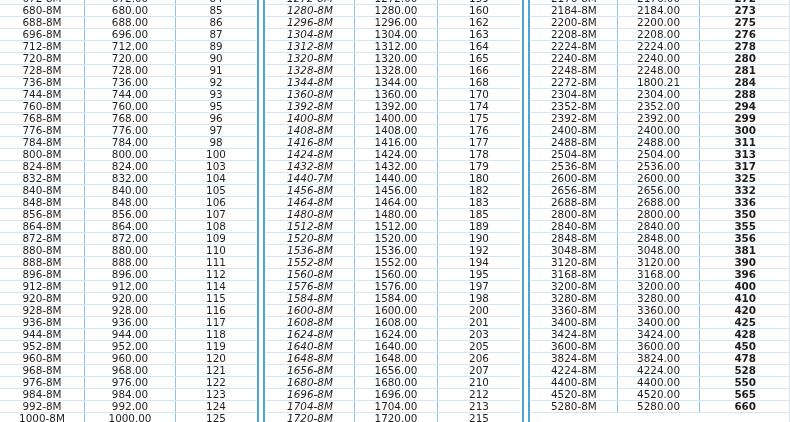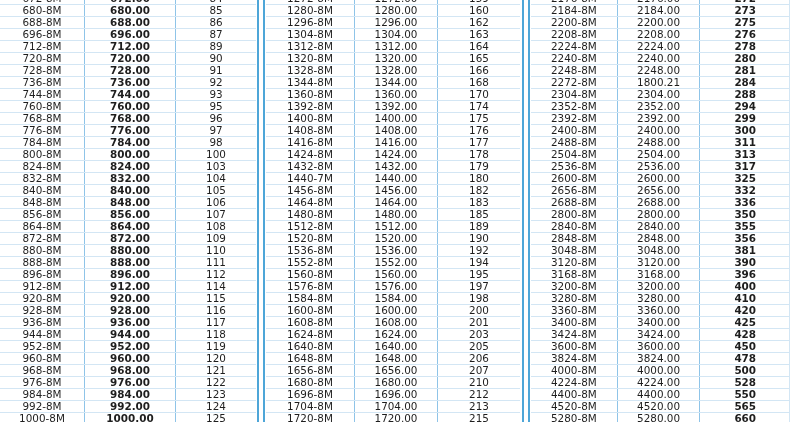--- a/index.html
+++ b/index.html
@@ -9,23 +9,23 @@
   .panel { position: absolute; top: 0; }
   .panel table { border-collapse: collapse; table-layout: fixed; }
   .panel td {
     height: 11px; line-height: 11px; padding: 0; font-size: 10.4px; color: #1e1e1e;
     border-bottom: 1px solid #d3e6f4; white-space: nowrap; overflow: hidden;
   }
   .panel td.c1 { text-align: center; }
   .panel td.c2 { text-align: center; border-left: 1px solid #8fc4e8; }
   .panel td.c3 { text-align: center; border-left: 1px solid #8fc4e8; }
   #p1 { left: 0; }
-  #p1 td.c1 { width: 84px; } #p1 td.c2 { width: 90px; font-weight: bold; } #p1 td.c3 { width: 80px; }
+  #p1 td.c1 { width: 84px; } #p1 td.c2 { width: 90px; } #p1 td.c3 { width: 80px; }
   #p2 { left: 266px; }
-  #p2 td.c1 { width: 88px; } #p2 td.c2 { width: 82px; margin-left: 16px; } #p2 td.c3 { width: 82px; }
+  #p2 td.c1 { width: 88px; font-style: italic; } #p2 td.c2 { width: 82px; margin-left: 16px; } #p2 td.c3 { width: 82px; }
   #p3 { left: 531px; }
   #p3 td.c1 { width: 86px; } #p3 td.c2 { width: 82px; margin-top: 12px; } #p3 td.c3 { width: 90px; font-weight: bold; }
   .sep { position: absolute; top: 0; width: 8px; height: 440px; }
   .sep::before, .sep::after { content: ""; position: absolute; top: 0; bottom: 0; width: 2px; background: #4ea6d8; }
   .sep::before { left: 0; } .sep::after { right: 0; }
   #sep1 { left: 257px; }
   #sep2 { left: 522px; }
   .rightedge { position: absolute; right: 0; top: 0; width: 1px; height: 440px; background: #d3e6f4; }
 </style>
 </head>
@@ -558,25 +558,20 @@
             <td class="c1">3600-8M</td>
             <td class="c2">3600.00</td>
             <td class="c3">450</td>
           </tr>
           <tr>
             <td class="c1">3824-8M</td>
             <td class="c2">3824.00</td>
             <td class="c3">478</td>
           </tr>
           <tr>
-            <td class="c1">4000-8M</td>
-            <td class="c2">4000.00</td>
-            <td class="c3">500</td>
-          </tr>
-          <tr>
             <td class="c1">4224-8M</td>
             <td class="c2">4224.00</td>
             <td class="c3">528</td>
           </tr>
           <tr>
             <td class="c1">4400-8M</td>
             <td class="c2">4400.00</td>
             <td class="c3">550</td>
           </tr>
           <tr>

